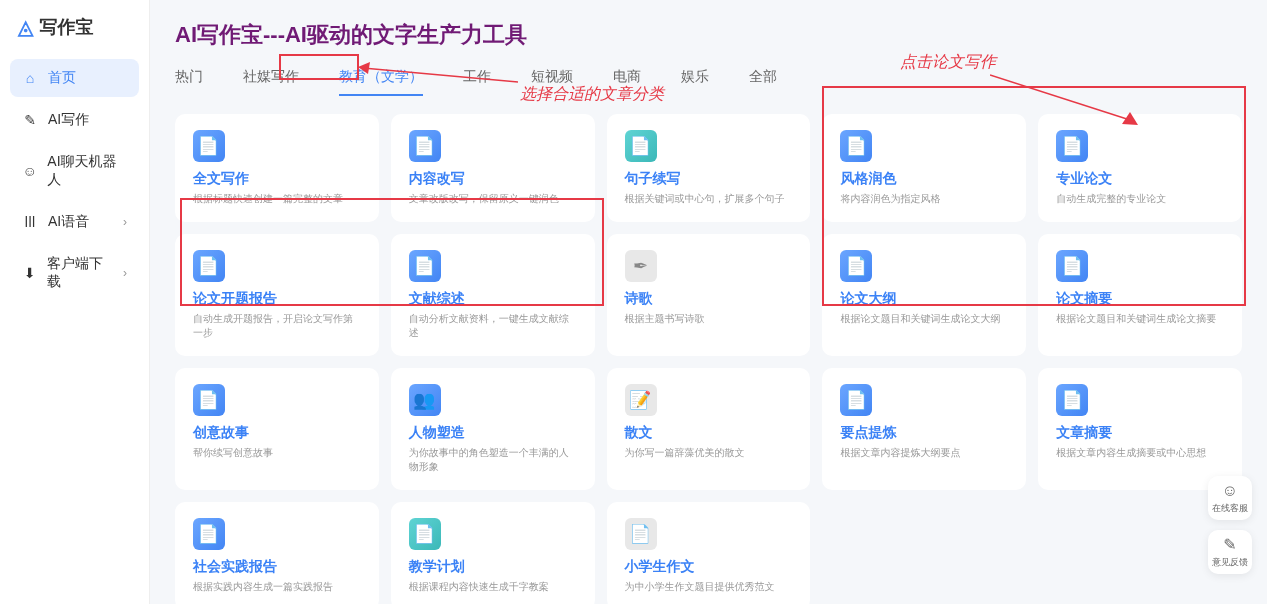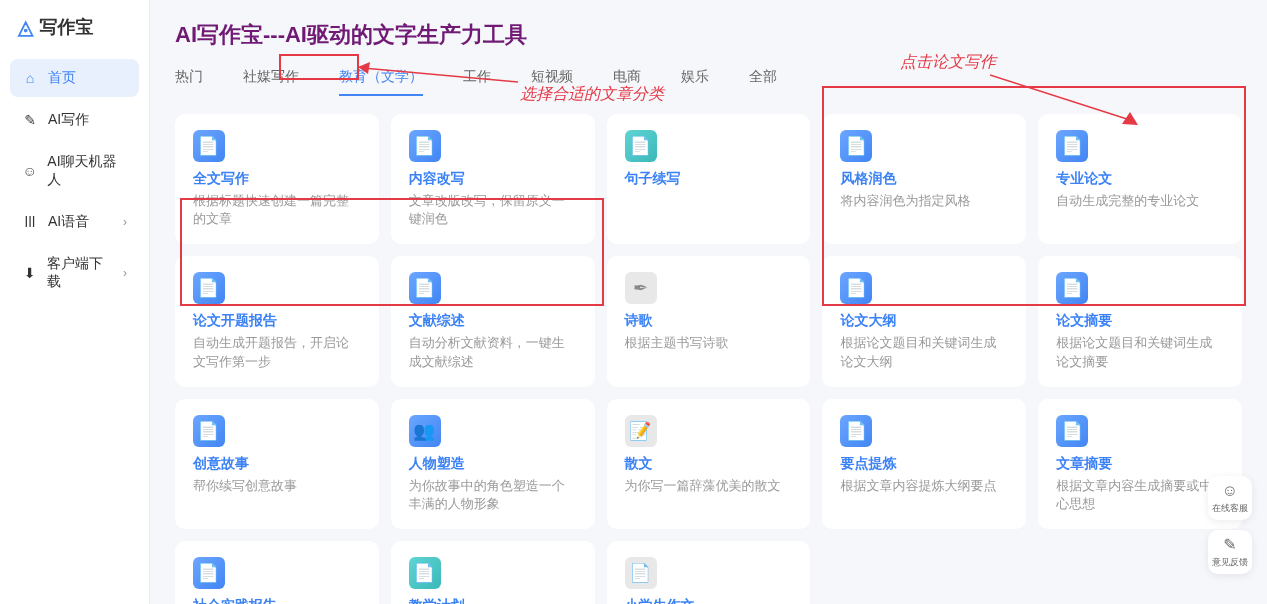--- a/index.html
+++ b/index.html
@@ -14,21 +14,21 @@
 .nav-icon { width: 16px; height: 16px; display: inline-flex; align-items: center; justify-content: center; }
 .main { flex: 1; padding: 20px 25px; overflow-y: auto; }
 .page-title { font-size: 22px; font-weight: 600; color: #701a75; margin-bottom: 18px; }
 .tabs { display: flex; gap: 40px; margin-bottom: 18px; font-size: 14px; color: #666; position: relative; }
 .tab { cursor: pointer; padding-bottom: 8px; }
 .tab.active { color: #4285f4; border-bottom: 2px solid #4285f4; }
 .cards { display: grid; grid-template-columns: repeat(5, 1fr); gap: 12px; }
 .card { background: #fff; border-radius: 10px; padding: 16px 18px; cursor: pointer; min-height: 100px; }
 .card-icon { width: 32px; height: 32px; border-radius: 6px; margin-bottom: 8px; display: flex; align-items: center; justify-content: center; font-size: 18px; }
 .card-title { font-size: 14px; font-weight: 700; color: #3b82f6; margin-bottom: 4px; }
-.card-desc { font-size: 13px; color: #999; line-height: 1.4; }
+.card-desc { font-size: 10px; color: #999; line-height: 1.4; }
 .annotation { position: absolute; color: #e63946; font-size: 16px; font-weight: 500; font-style: italic; pointer-events: none; }
 .red-box { position: absolute; border: 2px solid #e63946; pointer-events: none; }
 .float-btns { position: fixed; right: 15px; bottom: 30px; display: flex; flex-direction: column; gap: 10px; }
 .float-btn { width: 44px; height: 44px; background: #fff; border-radius: 10px; display: flex; flex-direction: column; align-items: center; justify-content: center; box-shadow: 0 2px 8px rgba(0,0,0,0.08); font-size: 9px; color: #666; cursor: pointer; }
 .float-btn-icon { font-size: 16px; margin-bottom: 2px; }
 .arrow-line { position: absolute; pointer-events: none; }
 .icon-blue { background: linear-gradient(135deg, #6ba6ff, #4285f4); color: #fff; }
 .icon-cyan { background: linear-gradient(135deg, #5fd4d4, #3bb8b8); color: #fff; }
 .icon-gray { background: #e8e8e8; color: #888; }
 </style>
@@ -86,20 +86,21 @@
           <div class="card-desc">根据标题快速创建一篇完整的文章</div>
         </div>
         <div class="card">
           <div class="card-icon icon-blue">📄</div>
           <div class="card-title">内容改写</div>
           <div class="card-desc">文章改版改写，保留原义一键润色</div>
         </div>
         <div class="card">
           <div class="card-icon icon-cyan">📄</div>
           <div class="card-title">句子续写</div>
+          <div class="card-desc">根据关键词或中心句，扩展多个句子</div>
         </div>
         <div class="card">
           <div class="card-icon icon-blue">📄</div>
           <div class="card-title">风格润色</div>
           <div class="card-desc">将内容润色为指定风格</div>
         </div>
         <div class="card">
           <div class="card-icon icon-blue">📄</div>
           <div class="card-title">专业论文</div>
           <div class="card-desc">自动生成完整的专业论文</div>

